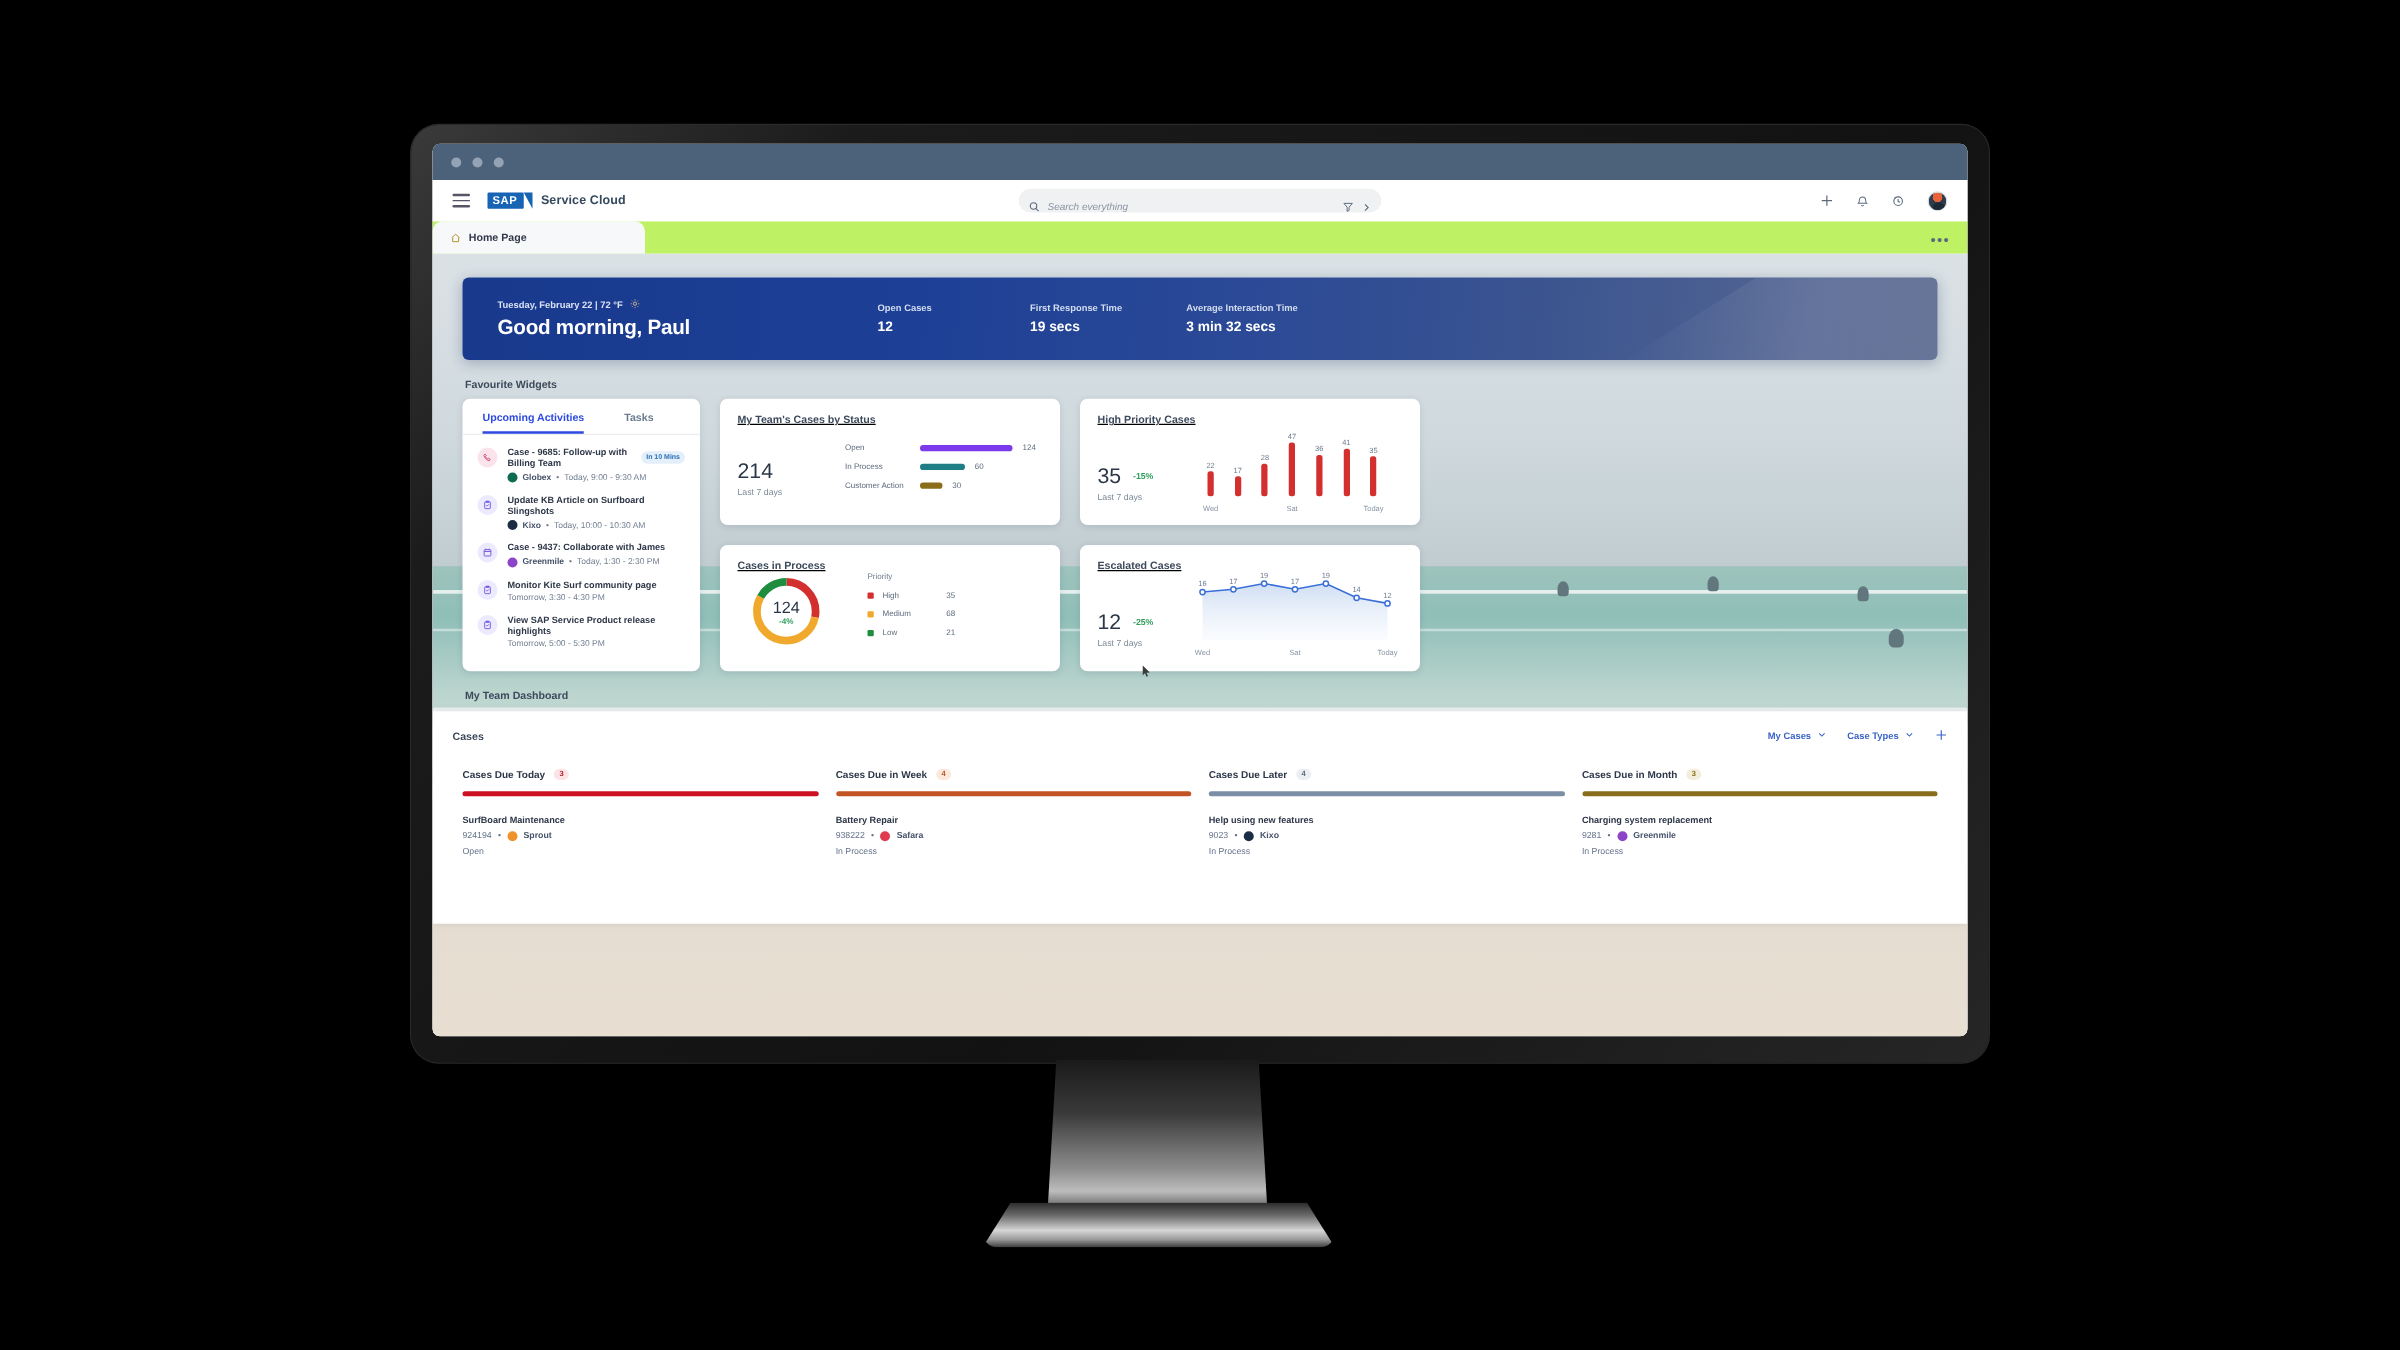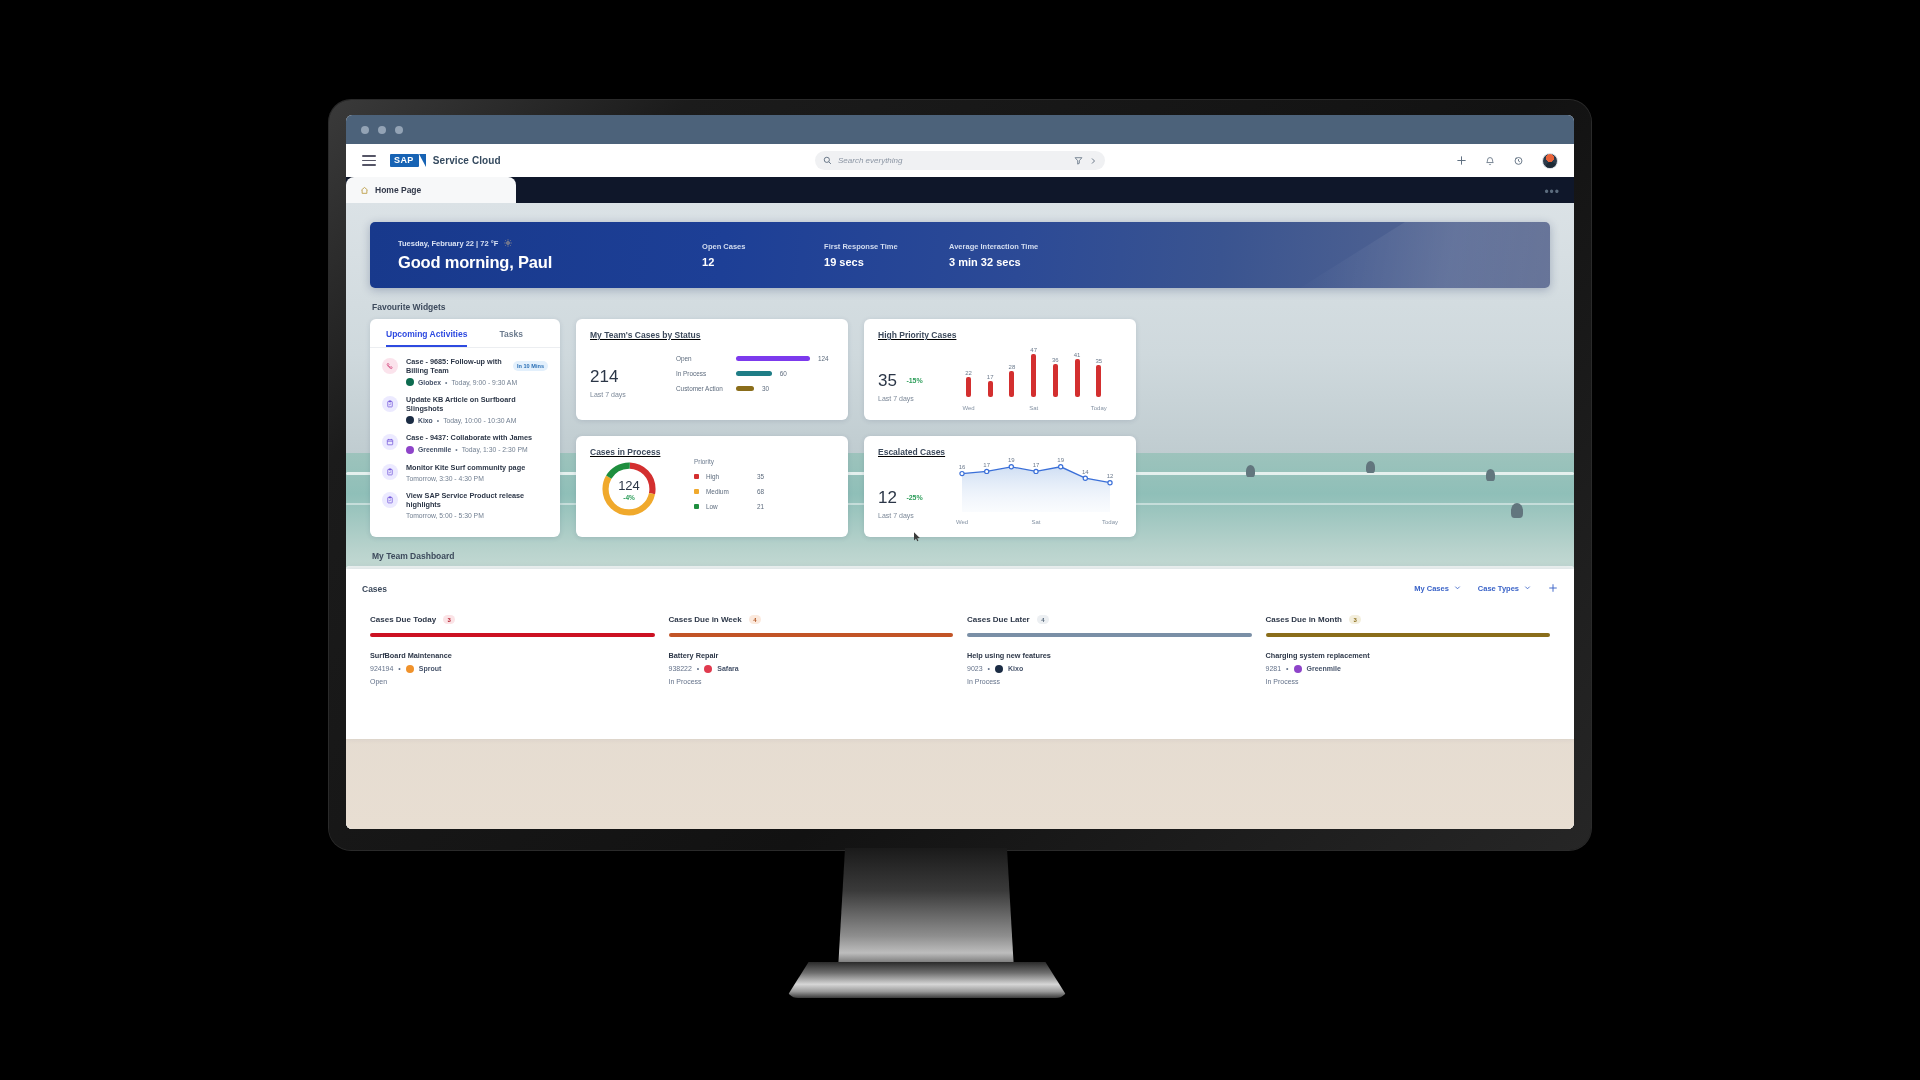--- a/index.html
+++ b/index.html
@@ -54,42 +54,42 @@
     padding:2px 5px 2px 4px; border-radius:1px; position:relative; line-height:1;
     font-family:"Liberation Sans", sans-serif;
   }
   .sap-logo:after{
     content:""; position:absolute; right:-7px; top:0; border-style:solid;
     border-width:0 7px 13px 0; border-color:transparent #1763b4 transparent transparent;
   }
   .brand{ font-size:10px; font-weight:bold; color:#354a5f; margin-left:14px; letter-spacing:.1px;}
   .search-wrap{ position:absolute; left:50%; transform:translateX(-50%); width:290px; }
   .search{
-    height:19px; background:#f0f1f3; border-radius:10px; display:flex; align-items:center;
+    height:19px; background:#f0f1f3; border-radius:10px; display:flex; align-items:flex-end;
     padding:0 8px; gap:6px;
   }
   .search input{
     flex:1; border:0; background:transparent; outline:none; font-size:8px; color:#4a5568;
     font-family:"Liberation Sans", sans-serif; font-style:italic;
   }
   .search input::placeholder{ color:#8b95a3; font-style:italic; }
   .ico{ color:#5b6b7d; display:inline-flex; align-items:center; justify-content:center; }
   .topbar-right{ margin-left:auto; display:flex; align-items:center; gap:18px; }
   .avatar{
     width:16px;height:16px;border-radius:50%;
     background:radial-gradient(circle at 50% 28%, #e8633a 0 32%, #2d3b4a 33% 100%);
     border:1px solid #d8dde3; overflow:hidden; position:relative;
   }
   .avatar:after{
     content:""; position:absolute; left:3px; top:8px; width:10px; height:8px;
     background:#1d2a36; border-radius:50% 50% 40% 40%;
   }
 
   
-  .tabstrip{ height:26px; background:#0f172a; position:relative; display:flex; align-items:flex-end;}
+  .tabstrip{ height:26px; background:#bef264; position:relative; display:flex; align-items:flex-end;}
   .tab{
     background:#f7f8f9; height:26px; border-radius:8px 8px 0 0; display:flex; align-items:center;
     gap:6px; padding:0 18px 0 14px; font-size:8.5px; font-weight:bold; color:#32394a; min-width:170px;
   }
   .tab-more{ margin-left:auto; margin-right:14px; color:#5b6b7d; font-size:12px; letter-spacing:1px; line-height:10px; padding-bottom:6px;}
 
   
   .content{
     position:relative; height:626px; overflow:hidden;
     background:#e6ecef;

